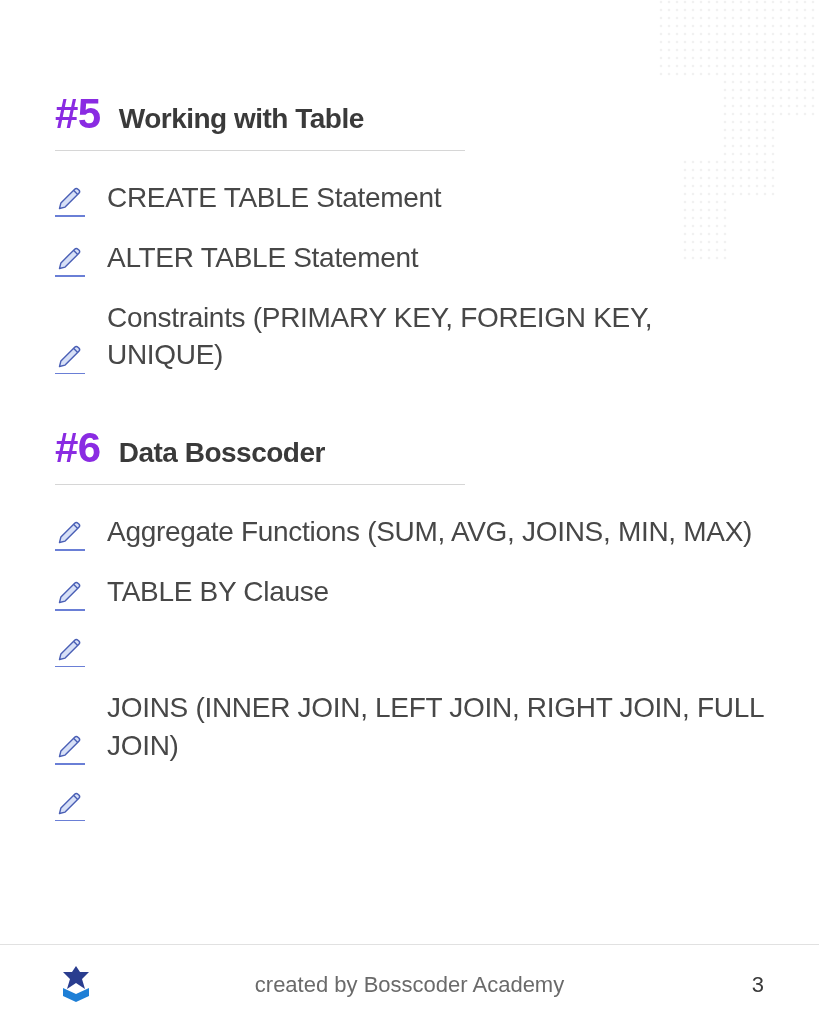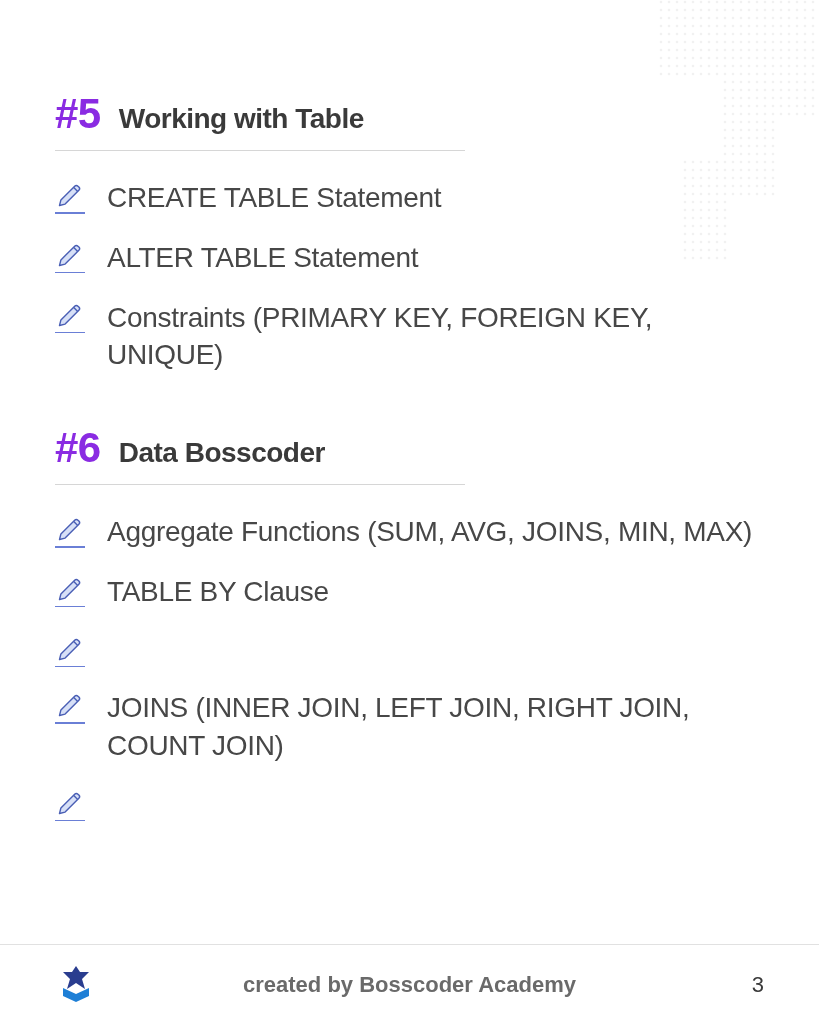--- a/index.html
+++ b/index.html
@@ -35,21 +35,21 @@
   }
   .section-title {
     color: #3a3a3a;
     font-size: 28px;
     font-weight: 800;
     letter-spacing: -0.5px;
   }
   .items { }
   .item {
     display: flex;
-    align-items: flex-start;
+    align-items: flex-end;
     gap: 22px;
     margin-bottom: 22px;
   }
   .item-icon {
     flex: 0 0 auto;
     width: 30px;
     display: flex;
     flex-direction: column;
     align-items: center;
     padding-top: 2px;
@@ -86,21 +86,21 @@
   .footer-logo {
     width: 42px;
     height: 42px;
   }
   .footer-credit {
     position: absolute;
     left: 50%;
     transform: translateX(-50%);
     color: #6a6a6a;
     font-size: 22px;
-    font-weight: 700;
+    font-weight: 400;
   }
   .footer-page {
     margin-left: auto;
     color: #3a3a3a;
     font-size: 22px;
     font-weight: 500;
   }
   .bg-dots {
     position: absolute;
     top: 0;
@@ -203,21 +203,21 @@
         </div>
       </div>
       <div class="item">
         <div class="item-icon">
           <svg viewBox="0 0 24 24">
               <path d="M3 21 L4.2 16.2 L16 4.4 C16.8 3.6 18 3.6 18.8 4.4 L19.6 5.2 C20.4 6 20.4 7.2 19.6 8 L7.8 19.8 Z" fill="#d7e0f7" stroke="#4a5fb5" stroke-width="1.2" stroke-linejoin="round"></path>
               <path d="M15 5.4 L18.6 9" stroke="#4a5fb5" stroke-width="1.2"></path>
             </svg>
           <div class="underline"></div>
         </div>
-        <div class="item-text">JOINS (INNER JOIN, LEFT JOIN, RIGHT JOIN, COUNT JOIN)</div>
+        <div class="item-text">JOINS (INNER JOIN, LEFT JOIN, RIGHT JOIN, FULL JOIN)</div>
       </div>
       <div class="item">
         <div class="item-icon">
           <svg viewBox="0 0 24 24">
               <path d="M3 21 L4.2 16.2 L16 4.4 C16.8 3.6 18 3.6 18.8 4.4 L19.6 5.2 C20.4 6 20.4 7.2 19.6 8 L7.8 19.8 Z" fill="#d7e0f7" stroke="#4a5fb5" stroke-width="1.2" stroke-linejoin="round"></path>
               <path d="M15 5.4 L18.6 9" stroke="#4a5fb5" stroke-width="1.2"></path>
             </svg>
           <div class="underline"></div>
         </div>
       </div>

